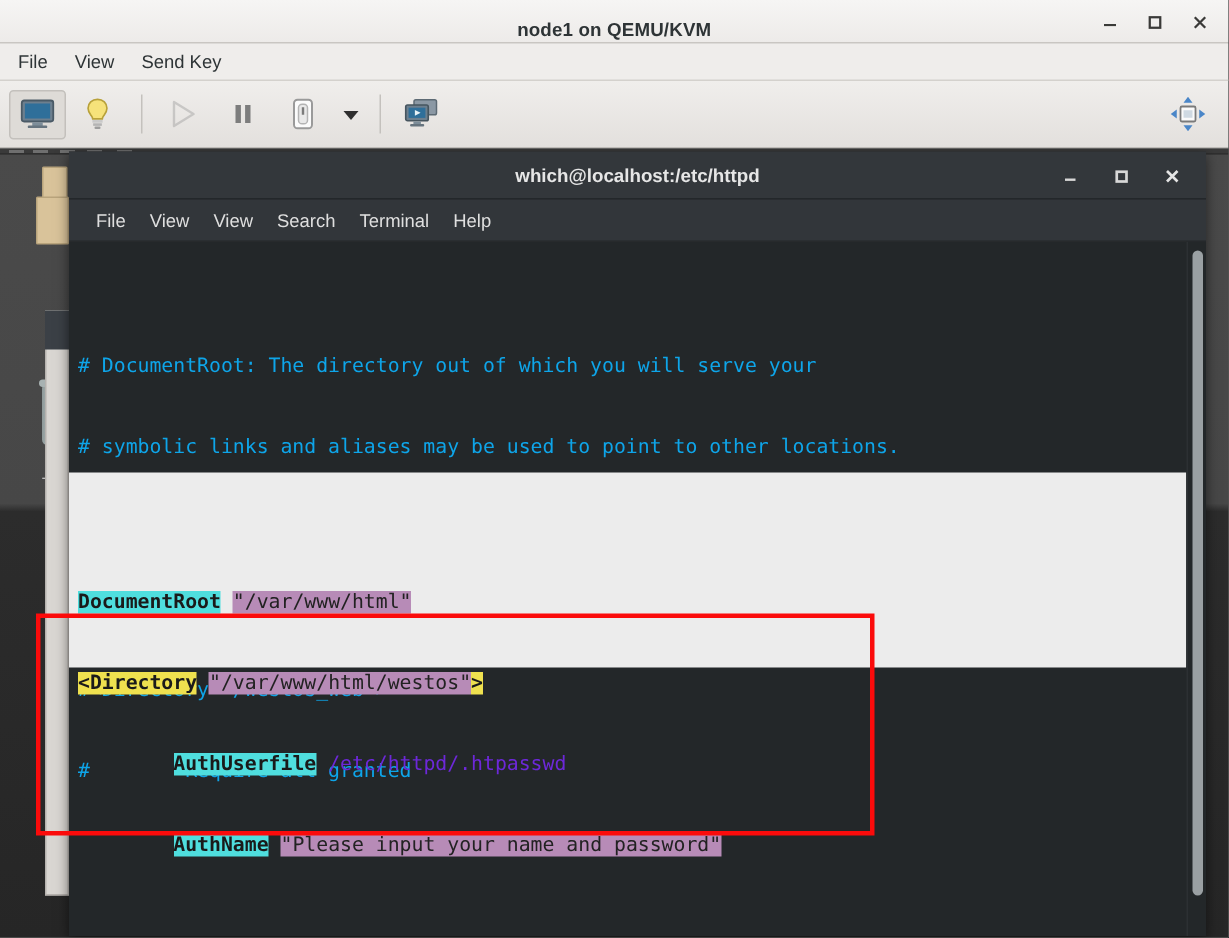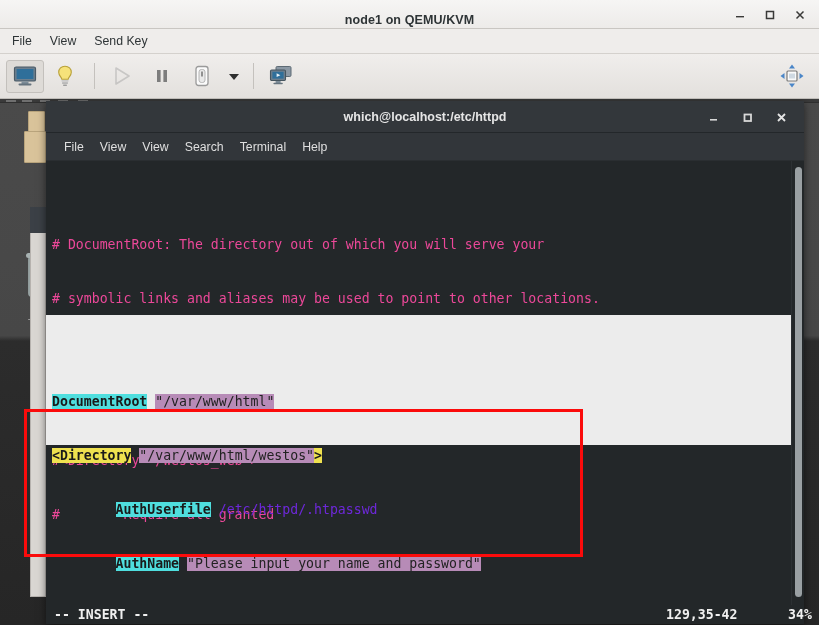--- a/index.html
+++ b/index.html
@@ -131,21 +131,21 @@
     width: 13px; background: #232729; position: relative;
     border-left: 1px solid #2c3033;
   }
   .term-thumb {
     position: absolute; left: 3px; width: 7px; top: 6px; height: 430px;
     background: #9aa0a3; border-radius: 4px;
   }
   .line { height: 18px; }
 
   
-  .c-comment { color: #ec4899; }
+  .c-comment { color: #0ea5e9; }
 
   
   .hl-block {
     position: absolute; left: 0; right: 0;
     background: #ececec;
   }
   .hl-lines {
     position: relative;
     font-family: "DejaVu Sans Mono", "Liberation Mono", monospace;
     font-size: 13.2px; line-height: 18px; white-space: pre;
@@ -386,24 +386,19 @@
               </div>
             </div>
 
           </div>
 
           <div class="term-scroll">
             <div class="term-thumb"></div>
           </div>
         </div>
 
-        <div class="term-status">
-          <span class="st-mode">-- INSERT --</span>
-          <span class="st-pos">129,35-42</span>
-          <span class="st-pct">34%</span>
-        </div>
       </div>
 
       <div class="red-box"></div>
 
     </div>
   </div>
 </div>
 
 </body></html>

